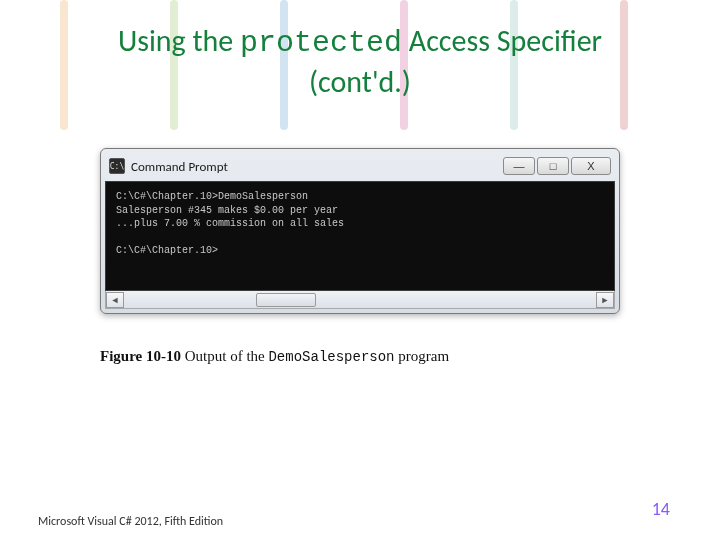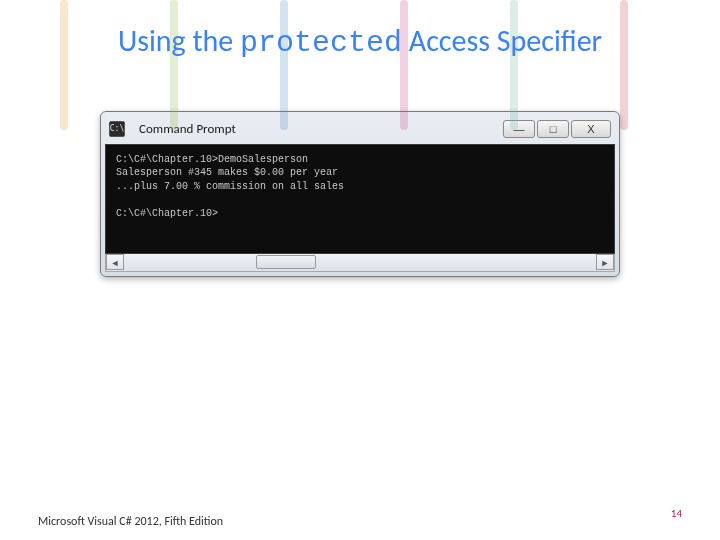--- a/index.html
+++ b/index.html
@@ -16,21 +16,21 @@
   .s1{left:60px;background:#e89a3c;}
   .s2{left:170px;background:#8fb84e;}
   .s3{left:280px;background:#4a8fc7;}
   .s4{left:400px;background:#cc4b8a;}
   .s5{left:510px;background:#6fb3a8;}
   .s6{left:620px;background:#c94c4c;}
 
   .title {
     position: relative;
     text-align: center;
-    color: #3b82f6;
+    color: #15803d;
     font-size: 30px;
     font-weight: 400;
     padding: 22px 40px 0 40px;
     line-height: 1.25;
   }
   .title .mono { font-family: "Courier New", monospace; }
 
   .figure-area {
     margin: 48px auto 0 auto;
     width: 520px;
@@ -56,21 +56,20 @@
     border:1px solid #555;
     border-radius:2px;
     display:flex;align-items:center;justify-content:center;
     font-size:8px;color:#ddd;font-family:monospace;
     margin-right:6px;
   }
   .wtitle {
     flex:1;
     font-size:13px;
     color:#1a1a1a;
-    margin-left:8px;
   }
   .winbtns { display:flex; gap:0; }
   .winbtn {
     width:32px; height:18px;
     border:1px solid #8a8a8a;
     background:linear-gradient(#f6f6f6,#d9d9d9);
     border-radius:3px;
     margin-left:2px;
     display:flex;align-items:center;justify-content:center;
     font-size:11px;color:#333;
@@ -122,37 +121,38 @@
   .caption .mono { font-family:"Courier New", monospace; font-size:14px; }
 
   .footer-left {
     position:absolute;
     left:38px; bottom:12px;
     font-size:12px;
     color:#333;
   }
   .footer-right{
     position:absolute;
-    right:38px; bottom:20px;
-    font-size:11px;
-    color:#be185d;
+    right:50px; bottom:20px;
+    font-size:18px;
+    color:#8b5cf6;
   }
 </style>
 </head>
 <body>
 
 <div class="streak s1"></div>
 <div class="streak s2"></div>
 <div class="streak s3"></div>
 <div class="streak s4"></div>
 <div class="streak s5"></div>
 <div class="streak s6"></div>
 
 <div class="title">
   <span>Using the </span><span class="mono">protected</span><span> Access Specifier</span><br>
+  <span>(cont'd.)</span>
 </div>
 
 <div class="figure-area">
 
   <div class="win">
     <div class="titlebar">
       <div class="app-icon">C:\</div>
       <div class="wtitle">Command Prompt</div>
       <div class="winbtns">
         <div class="winbtn">—</div>
@@ -167,17 +167,20 @@
 <span>C:\C#\Chapter.10&gt;</span></div>
     <div class="scrollbar">
       <div class="sb-arrow">◄</div>
       <div class="sb-track">
         <div class="sb-thumb"></div>
       </div>
       <div class="sb-arrow">►</div>
     </div>
   </div>
 
+  <div class="caption">
+    <span class="b">Figure 10-10</span><span>   Output of the </span><span class="mono">DemoSalesperson</span><span> program</span>
+  </div>
 
 </div>
 
 <div class="footer-left">Microsoft Visual C# 2012, Fifth Edition</div>
 <div class="footer-right">14</div>
 
 </body></html>

